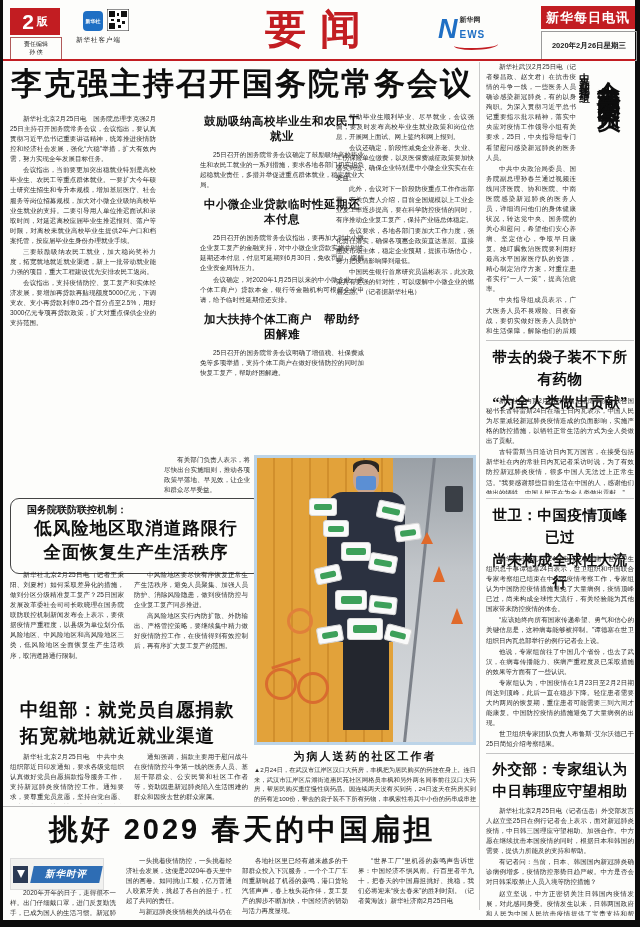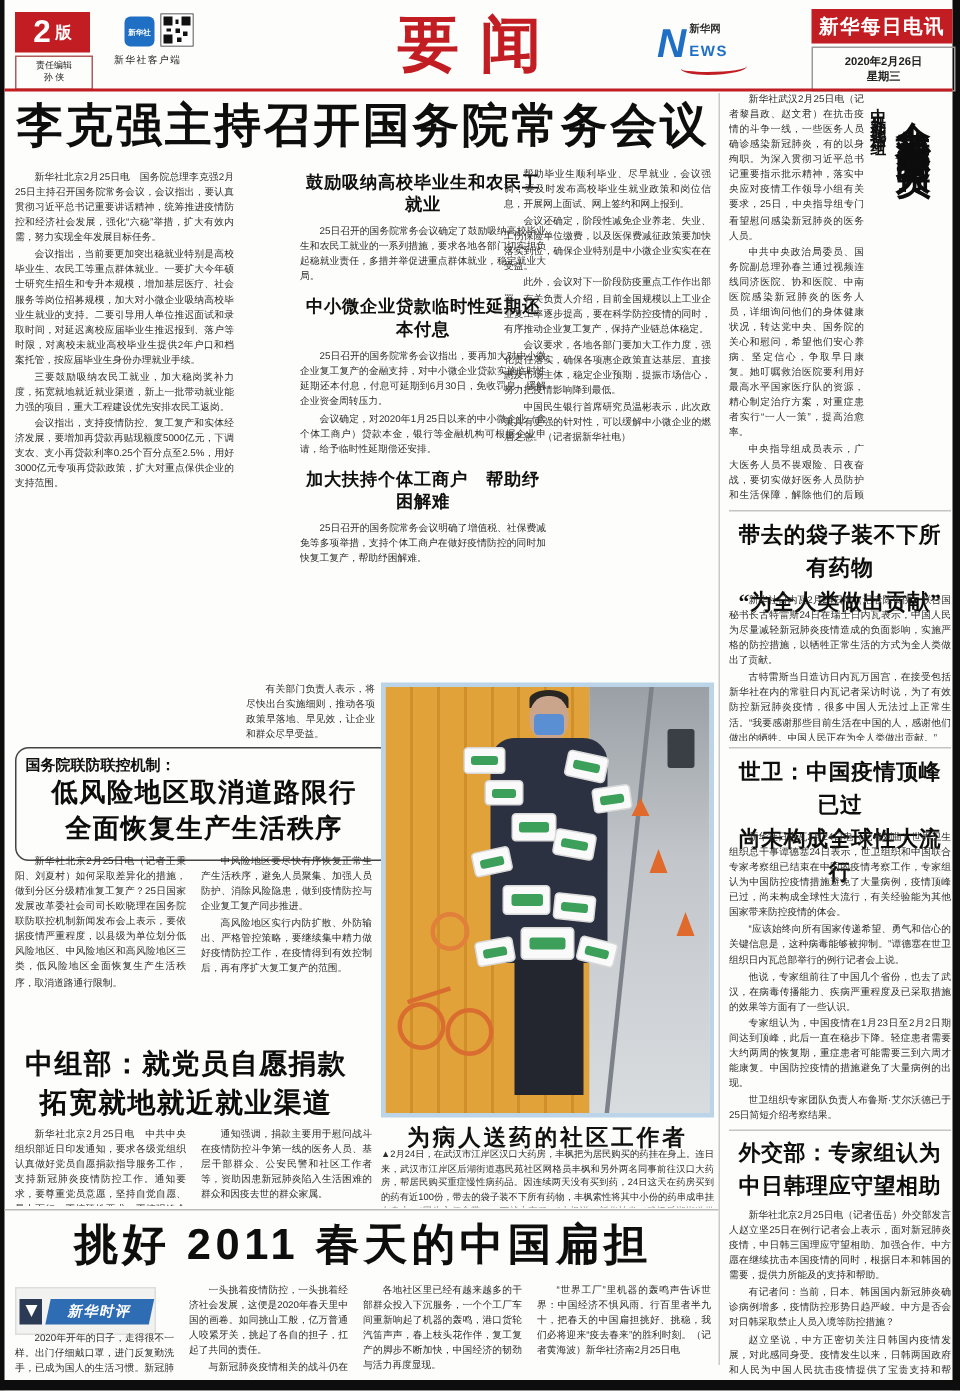--- a/index.html
+++ b/index.html
@@ -24,36 +24,36 @@
     font-size:41px;font-weight:bold;color:#c21d22;letter-spacing:14px;white-space:nowrap;}
   .news-logo{left:438px;top:16px;width:70px;height:30px;}
   .news-logo .n{font-size:27px;font-weight:bold;color:#1f6fc4;line-height:1;font-style:italic;}
   .news-logo .cn{font-size:7px;color:#333;font-weight:bold;display:block;line-height:1.1;}
   .news-logo .ews{font-size:10px;color:#1f6fc4;font-weight:bold;letter-spacing:1px;}
   .news-swoosh{position:absolute;left:16px;top:24px;width:44px;height:8px;
     border-bottom:2px solid #c21d22;border-radius:0 0 60% 40%;}
   .masthead-box{left:541px;top:6px;width:94px;height:23px;background:#c21d22;color:#fff;
     display:flex;align-items:center;justify-content:center;font-size:13px;font-weight:bold;letter-spacing:1px;}
   .date-box{left:541px;top:31px;width:94px;height:28px;border:1px solid #9a9a9a;
-    display:flex;flex-direction:column;align-items:center;justify-content:center;line-height:1.35;}
+    display:flex;flex-direction:row;align-items:center;justify-content:center;line-height:1.35;}
   .date-box span{font-size:7.5px;font-weight:bold;color:#222;}
   .header-rule{left:3px;top:59px;width:632px;height:2px;background:#c21d22;}
   
   .col{position:absolute;overflow:hidden;text-align:justify;}
   .para{margin:0 0 1px 0;text-indent:2em;font-size:6.5px;line-height:1.55;color:#2c2c2c;}
   .subhead{font-size:11.5px;font-weight:bold;text-align:center;text-indent:0;
     margin:7px 0 6px 0;color:#111;letter-spacing:.5px;}
   .main-headline{left:10px;top:63px;width:464px;text-align:center;font-size:31px;font-weight:bold;
     letter-spacing:2px;color:#0e0e0e;white-space:nowrap;}
   
   .gov-box{left:10px;top:498px;width:238px;height:66px;border:1.5px solid #444;border-radius:9px;padding:4px 6px;}
-  .gov-kicker{font-size:10px;font-weight:bold;color:#111;}
+  .gov-kicker{font-size:10px;font-weight:bold;color:#111;margin-left:10px;}
   .gov-line{text-align:center;font-family:"Liberation Serif","DejaVu Serif",serif;
     font-size:17.5px;font-weight:bold;letter-spacing:1px;line-height:1.35;color:#0d0d0d;}
-  .zb-head{left:4px;top:698px;width:240px;text-align:center;font-family:"Liberation Serif","DejaVu Serif",serif;
+  .zb-head{left:20px;top:698px;width:240px;font-family:"Liberation Serif","DejaVu Serif",serif;
     font-size:18.5px;font-weight:bold;line-height:1.4;color:#0d0d0d;letter-spacing:1px;}
   
   .photo-frame{left:254px;top:455px;width:222px;height:290px;border:3px solid #bcd4e8;background:#fff;box-sizing:border-box;}
   .scene{position:relative;width:100%;height:100%;overflow:hidden;background:#c7c9cc;}
   .wall{position:absolute;left:0;top:0;width:63%;height:100%;
     background:repeating-linear-gradient(90deg,#e2a23a 0 16px,#d18f2c 16px 18px);}
   .road{position:absolute;right:0;top:0;width:37%;height:100%;
     background:linear-gradient(180deg,#9aa0a6 0%,#c2c6ca 40%,#d9dcdf 100%);}
   .curb{position:absolute;right:24%;top:0;width:3px;height:100%;background:#7d828a;transform:skewX(-6deg);}
   .bin{position:absolute;right:10px;top:28px;width:18px;height:26px;background:#3a3f46;border-radius:2px;}
@@ -64,21 +64,21 @@
   .bike-frame{position:absolute;width:30px;height:3px;background:#d96c2f;transform:rotate(-18deg);}
   .man-head{position:absolute;left:96px;top:6px;width:26px;height:30px;background:#caa58c;border-radius:45%;}
   .man-hair{position:absolute;left:96px;top:2px;width:26px;height:12px;background:#2a2622;border-radius:50% 50% 0 0;}
   .man-mask{position:absolute;left:99px;top:18px;width:20px;height:14px;background:#5b8fd4;border-radius:3px;}
   .man-body{position:absolute;left:70px;top:34px;width:78px;height:150px;background:#2b3140;border-radius:16px 16px 8px 8px;}
   .man-legs{position:absolute;left:86px;top:182px;width:46px;height:90px;background:#23262e;}
   .bag{position:absolute;background:#fafafa;border-radius:3px;border:1px solid #d8d8d8;}
   .bag::after{content:"";position:absolute;left:15%;top:30%;width:70%;height:40%;background:#3da05a;border-radius:2px;}
   
   .caption-title{left:254px;top:749px;width:222px;text-align:center;
-    font-family:Liberation Sans, sans-serif;font-size:15px;font-weight:bold;color:#111;letter-spacing:2px;}
+    font-family:Liberation Sans, sans-serif;font-size:11px;font-weight:bold;color:#111;letter-spacing:2px;}
   .caption-text{left:254px;top:765px;width:222px;height:40px;font-size:6.2px;line-height:1.55;
     text-align:justify;color:#2c2c2c;overflow:hidden;}
   
   .v-divider{left:479px;top:62px;width:1px;height:848px;background:#c9c9c9;}
   .r-sep{position:absolute;left:486px;width:148px;height:1px;background:#c4c4c4;}
   .vert-head-wrap{left:578px;top:62px;height:272px;width:56px;display:flex;flex-direction:row;}
   .vert-main{writing-mode:vertical-rl;font-family:"Liberation Serif","DejaVu Serif",serif;
     font-size:23px;font-weight:bold;letter-spacing:3px;color:#0d0d0d;line-height:1.1;}
   .vert-kicker{writing-mode:vertical-rl;font-size:10.5px;font-weight:bold;color:#111;letter-spacing:3px;
     margin-right:4px;margin-top:2px;}
@@ -283,21 +283,21 @@
     <div>外交部：专家组认为</div>
     <div>中日韩理应守望相助</div>
   </div>
   <div class="col" style="left:486px;top:806px;width:148px;height:110px;">
       <p class="para">新华社北京2月25日电（记者伍岳）外交部发言人赵立坚25日在例行记者会上表示，面对新冠肺炎疫情，中日韩三国理应守望相助、加强合作。中方愿在继续抗击本国疫情的同时，根据日本和韩国的需要，提供力所能及的支持和帮助。</p>
       <p class="para">有记者问：当前，日本、韩国国内新冠肺炎确诊病例增多，疫情防控形势日趋严峻。中方是否会对日韩采取禁止人员入境等防控措施？</p>
       <p class="para">赵立坚说，中方正密切关注日韩国内疫情发展，对此感同身受。疫情发生以来，日韩两国政府和人民为中国人民抗击疫情提供了宝贵支持和帮助，中方对此铭记在心。</p>
     </div>
 
   <div class="abs bottom-rule"></div>
-  <div class="abs bottom-headline">挑好 2011 春天的中国扁担</div>
+  <div class="abs bottom-headline">挑好 2029 春天的中国扁担</div>
 
   <div class="abs badge">
     <span class="nib"></span>
     <span class="label">新华时评</span>
   </div>
 
   <div class="col" style="left:10px;top:888px;width:106px;height:30px;">
       <p class="para">2020年开年的日子，走得很不一样。出门仔细戴口罩，进门反复勤洗手，已成为国人的生活习惯。新冠肺炎疫情突如其来，工作怎么干、日子怎么过，成了摆在人们面前的现实考题。</p>
     </div>
   <div class="col" style="left:126px;top:856px;width:106px;height:62px;">

